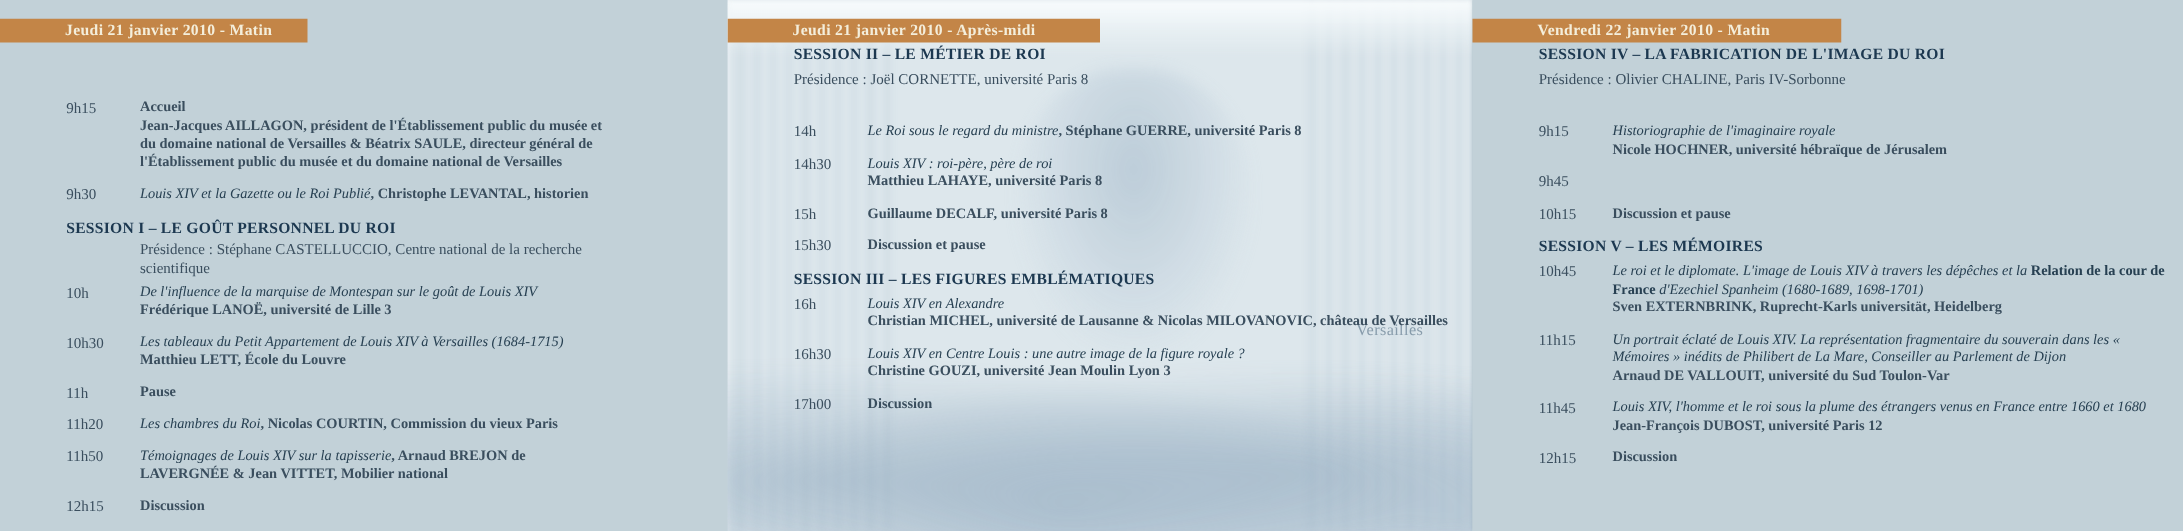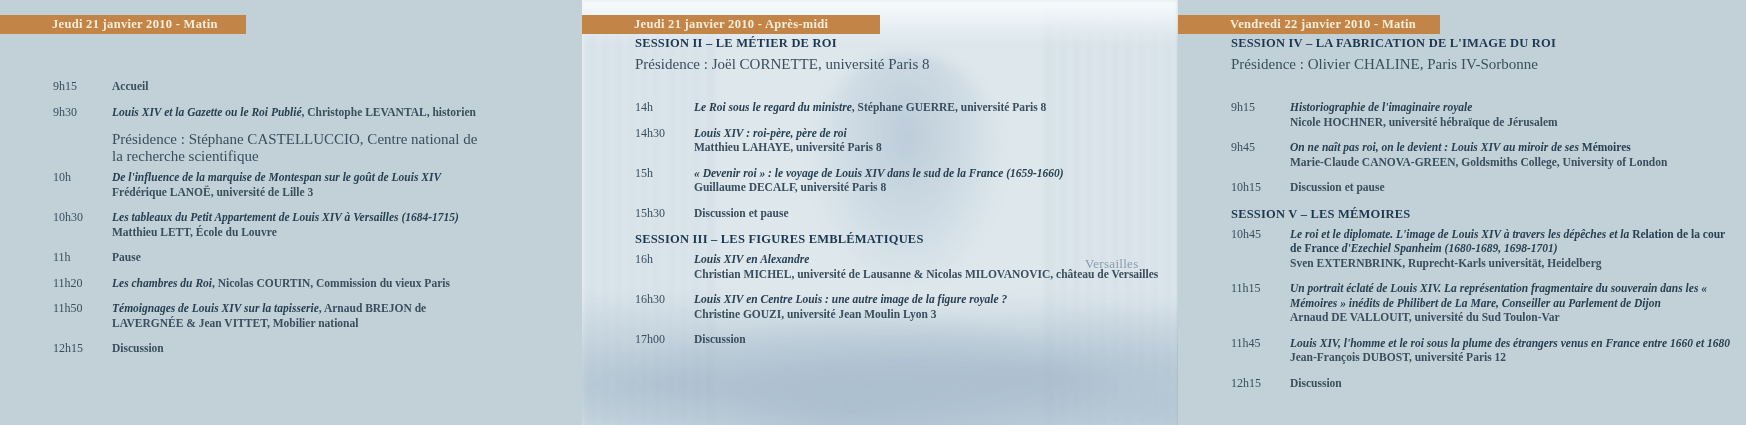--- a/index.html
+++ b/index.html
@@ -34,63 +34,65 @@
       radial-gradient(ellipse at 75% 60%,rgba(136,162,184,.5),rgba(221,231,236,0) 58%),
       radial-gradient(ellipse at 95% 85%,rgba(150,174,195,.45),rgba(221,231,236,0) 55%);}
   .caption{left:503px;top:256px;font-size:13px;color:rgba(82,108,130,.6);letter-spacing:.3px;}
 
   
   .banner{position:absolute;top:15px;left:0;height:19px;line-height:19px;
     background:#c38547;color:#f4eedb;font-weight:bold;font-size:12.5px;
     padding-left:52px;box-sizing:border-box;letter-spacing:.3px;}
   .panel-1 .banner{width:246px;}
   .panel-2 .banner{width:298px;}
-  .panel-3 .banner{width:262px;}
+  .panel-3 .banner{width:295px;}
 
   
   .rows{position:absolute;left:0;right:0;}
   .panel-1 .rows{top:79px;padding-right:95px;}
   .panel-2 .rows{top:36px;padding-right:10px;}
   .panel-3 .rows{top:36px;padding-right:2px;}
 
   .session{margin:12px 0 5px 0;}
   .session.intro{margin-top:0;margin-bottom:27px;}
   .session-title{margin-left:53px;font-weight:bold;font-size:12.5px;color:#1c3850;letter-spacing:.2px;}
-  .presidence{margin-left:53px;margin-top:5px;font-size:15px;color:#3a4e5e;}
+  .presidence{margin-left:53px;margin-top:5px;font-size:12px;color:#3a4e5e;}
   .presidence.indented{margin-left:112px;margin-top:2px;}
 
   .slot{display:flex;margin-bottom:11px;color:#3a4e5e;}
   .slot .time{flex:none;width:59px;margin-left:53px;font-size:12px;line-height:14.5px;}
   .slot .content{flex:1;font-size:11.5px;line-height:14.5px;}
   .line{min-height:14px;}
-  .seg-t{font-weight:bold;font-style:italic;color:#28405200;color:#274052;text-align:center;}
+  .seg-t{font-weight:normal;font-style:italic;color:#28405200;color:#274052;text-align:center;}
   .seg-b{font-weight:bold;color:#274052;}
   .seg-r{font-weight:bold;color:#3a4e5e;}
 </style>
 </head>
 <body>
 
 <div class="spread">
 
   <section class="panel panel-1">
     <div class="banner">Jeudi 21 janvier 2010 - Matin</div>
     <div class="rows">
         <div class="slot">
           <span class="time">9h15</span>
           <div class="content">
             <div class="line"><span class="seg-r">Accueil</span></div>
+            <div class="line"><span class="seg-r">Jean-Jacques AILLAGON, président de l'Établissement public du musée et du domaine national de Versailles &amp; Béatrix SAULE, directeur général de l'Établissement public du musée et du domaine national de Versailles</span></div>
           </div>
         </div>
         <div class="slot">
           <span class="time">9h30</span>
           <div class="content">
             <div class="line"><span class="seg-t">Louis XIV et la Gazette ou le Roi Publié</span><span class="seg-r">, Christophe LEVANTAL, historien</span></div>
           </div>
         </div>
         <div class="session">
+          <div class="session-title">SESSION I – LE GOÛT PERSONNEL DU ROI</div>
           <div class="presidence indented">Présidence : Stéphane CASTELLUCCIO, Centre national de la recherche scientifique</div>
         </div>
         <div class="slot">
           <span class="time">10h</span>
           <div class="content">
             <div class="line"><span class="seg-t">De l'influence de la marquise de Montespan sur le goût de Louis XIV</span></div>
             <div class="line"><span class="seg-r">Frédérique LANOË, université de Lille 3</span></div>
           </div>
         </div>
         <div class="slot">
@@ -149,21 +151,20 @@
         <div class="slot">
           <span class="time">14h30</span>
           <div class="content">
             <div class="line"><span class="seg-t">Louis XIV : roi-père, père de roi</span></div>
             <div class="line"><span class="seg-r">Matthieu LAHAYE, université Paris 8</span></div>
           </div>
         </div>
         <div class="slot">
           <span class="time">15h</span>
           <div class="content">
-            <div class="line"><span class="seg-t">« Devenir roi » : le voyage de Louis XIV dans le sud de la France (1659-1660)</span></div>
             <div class="line"><span class="seg-r">Guillaume DECALF, université Paris 8</span></div>
           </div>
         </div>
         <div class="slot">
           <span class="time">15h30</span>
           <div class="content">
             <div class="line"><span class="seg-r">Discussion et pause</span></div>
           </div>
         </div>
         <div class="session">
@@ -201,24 +202,20 @@
         </div>
         <div class="slot">
           <span class="time">9h15</span>
           <div class="content">
             <div class="line"><span class="seg-t">Historiographie de l'imaginaire royale</span></div>
             <div class="line"><span class="seg-r">Nicole HOCHNER, université hébraïque de Jérusalem</span></div>
           </div>
         </div>
         <div class="slot">
           <span class="time">9h45</span>
-          <div class="content">
-            <div class="line"><span class="seg-t">On ne naît pas roi, on le devient : Louis XIV au miroir de ses </span><span class="seg-b">Mémoires</span></div>
-            <div class="line"><span class="seg-r">Marie-Claude CANOVA-GREEN, Goldsmiths College, University of London</span></div>
-          </div>
         </div>
         <div class="slot">
           <span class="time">10h15</span>
           <div class="content">
             <div class="line"><span class="seg-r">Discussion et pause</span></div>
           </div>
         </div>
         <div class="session">
           <div class="session-title">SESSION V – LES MÉMOIRES</div>
         </div>

